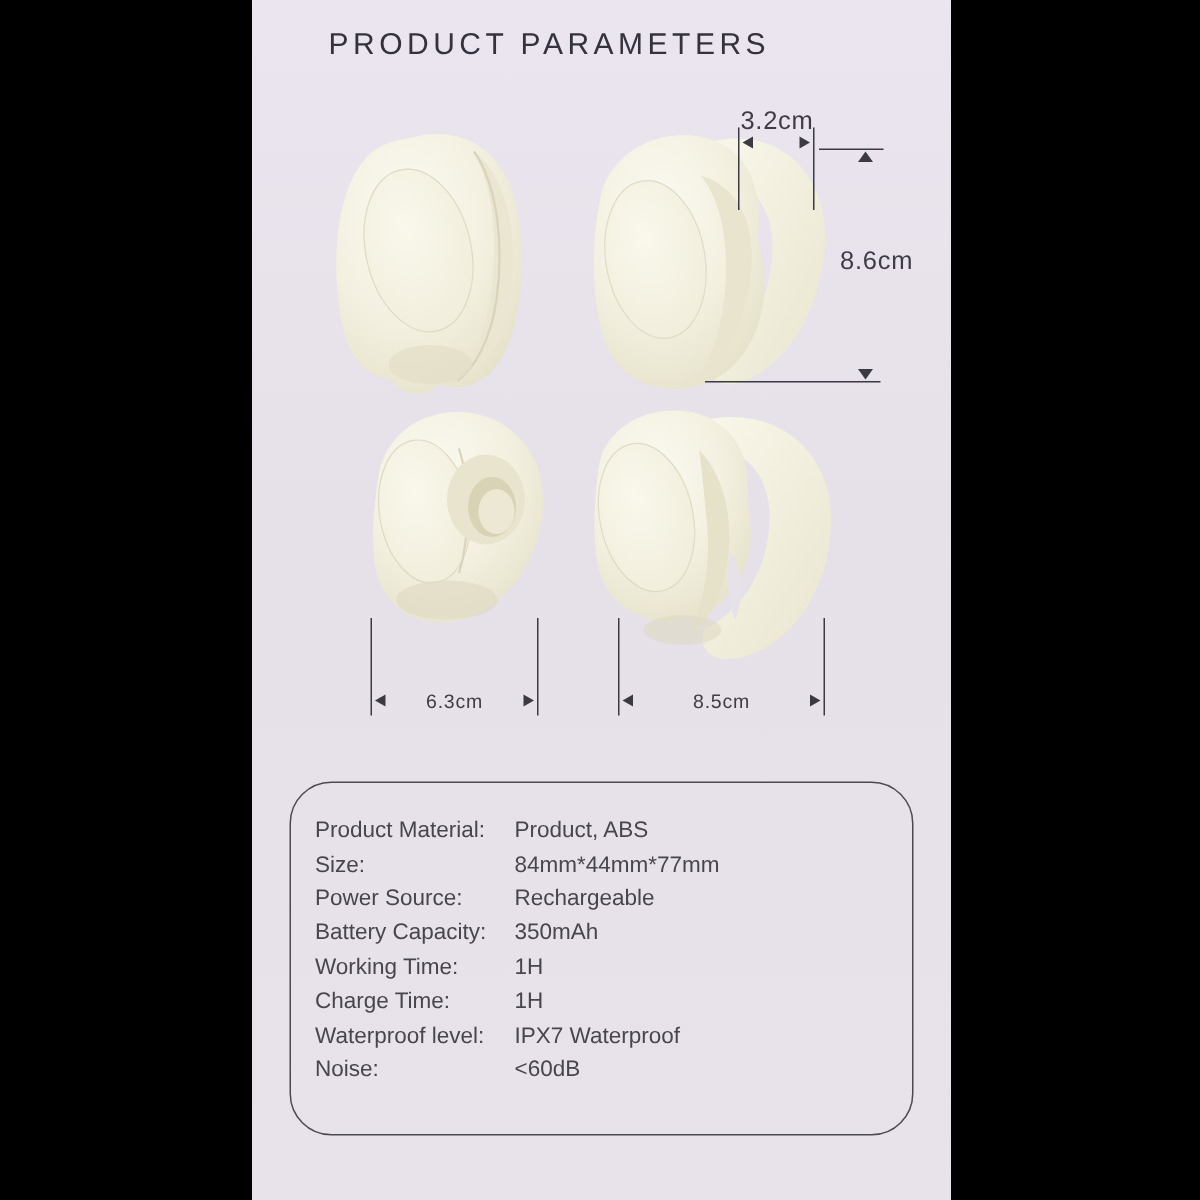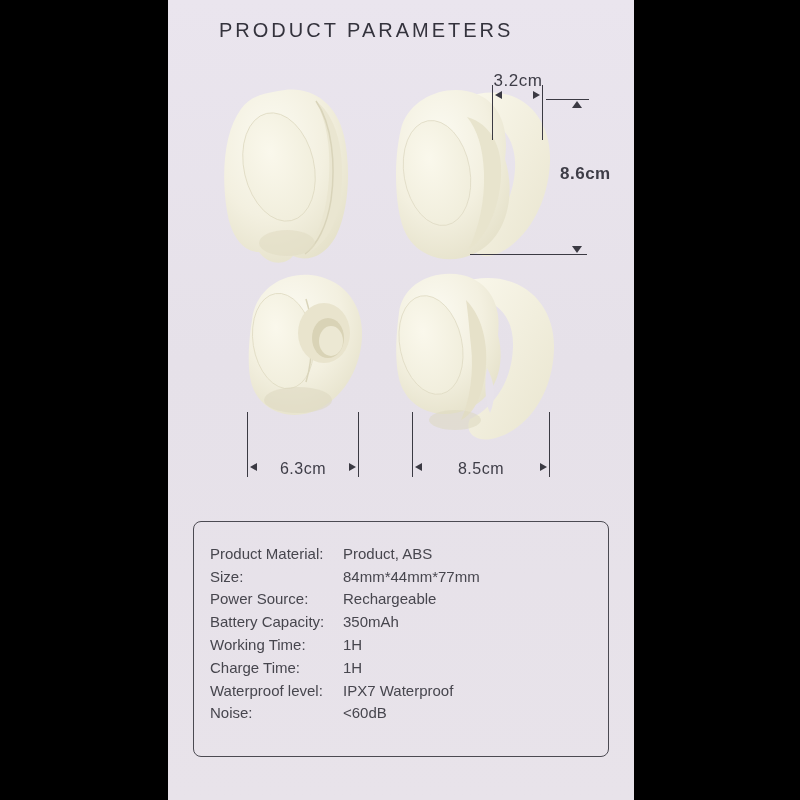--- a/index.html
+++ b/index.html
@@ -20,25 +20,25 @@
   .vline { position:absolute; top:0; width:1px; height:100%; background:#3b3a43; }
   .vline.l { left:0; } .vline.r { right:0; }
   .tick { position:absolute; height:1px; background:#3b3a43; }
   .tri { position:absolute; width:0; height:0; }
   .tri-left  { border-top:4px solid transparent; border-bottom:4px solid transparent; border-right:7px solid #3b3a43; }
   .tri-right { border-top:4px solid transparent; border-bottom:4px solid transparent; border-left:7px solid #3b3a43; }
   .tri-up    { border-left:5px solid transparent; border-right:5px solid transparent; border-bottom:7px solid #3b3a43; }
   .tri-down  { border-left:5px solid transparent; border-right:5px solid transparent; border-top:7px solid #3b3a43; }
   .dim-label { position:absolute; font-size:17px; color:#3e3d47; text-align:center; letter-spacing:0.5px; }
   .dim-inline-label { position:absolute; left:0; right:0; top:48px; text-align:center;
-                      font-size:16px; color:#3e3d47; letter-spacing:0.5px; }
+                      font-size:13px; color:#3e3d47; letter-spacing:0.5px; }
 
   
   .spec-table { position:absolute; left:25px; top:521px; width:416px; height:236px;
-                border:1.5px solid #4b4a52; border-radius:8px; padding:20px 0 0 16px; }
+                border:1.5px solid #4b4a52; border-radius:28px; padding:20px 0 0 16px; }
   .spec-row { display:flex; height:22.8px; align-items:center; }
   .spec-label { width:133px; font-size:15px; color:#47464e; }
   .spec-value { font-size:15px; color:#47464e; white-space:nowrap; }
 </style>
 </head>
 <body>
 
 <div class="stage">
   <div class="content">
 
@@ -100,21 +100,21 @@
     <div class="dim-h" style="left:324px; top:85px; width:51px; height:55px;">
       <span class="vline l"></span>
       <span class="vline r"></span>
       <span class="tri tri-left" style="left:3px; top:6px;"></span>
       <span class="tri tri-right" style="right:3px; top:6px;"></span>
     </div>
 
     <div>
       <div class="tick" style="left:378px; top:99px; width:43px;"></div>
       <span class="tri tri-up" style="left:404px; top:101px;"></span>
-      <div class="dim-label" style="left:392px; top:164px; width:46px; text-align:center;font-weight:bold;">8.6cm</div>
+      <div class="dim-label" style="left:392px; top:164px; width:46px; text-align:center;">8.6cm</div>
       <div class="tick" style="left:302px; top:254px; width:117px;"></div>
       <span class="tri tri-down" style="left:404px; top:246px;"></span>
     </div>
 
     <div class="dim-h" style="left:79px; top:412px; width:112px; height:65px;">
       <span class="vline l"></span>
       <span class="vline r"></span>
       <span class="tri tri-left" style="left:3px; top:51px;"></span>
       <span class="tri tri-right" style="right:3px; top:51px;"></span>
       <span class="dim-inline-label">6.3cm</span>

